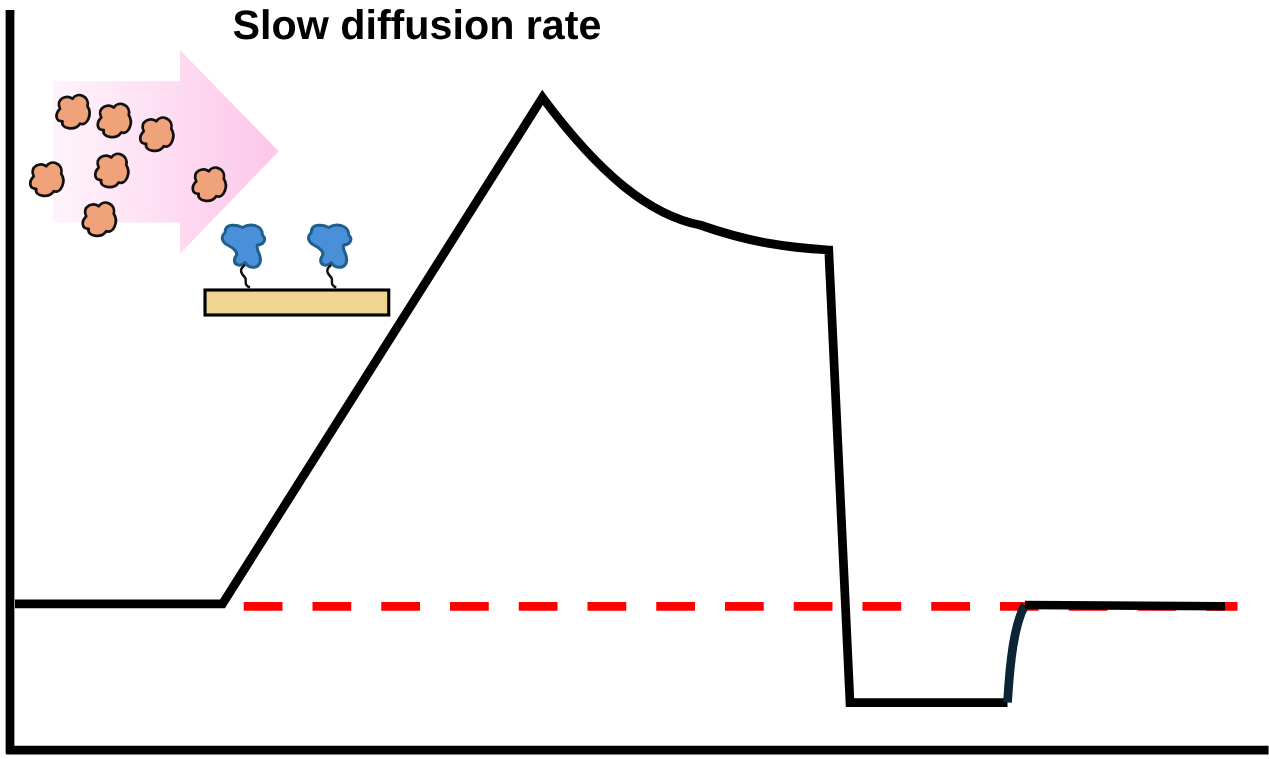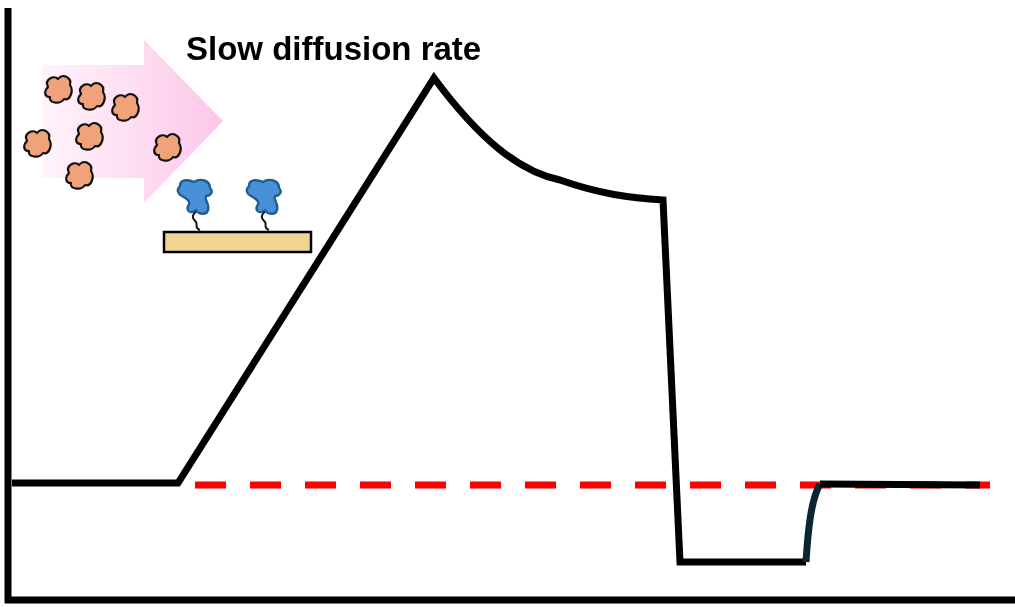--- a/index.html
+++ b/index.html
@@ -1,19 +1,19 @@
 <!DOCTYPE html>
 <html><head>
 <meta charset="utf-8">
 <style>
   html, body { margin: 0; padding: 0; background: #ffffff; }
   body { width: 1015px; height: 607px; position: relative; overflow: hidden; }
   #canvas { position: absolute; left: 0; top: 0; width: 1015px; height: 607px; }
   .title {
-    position: absolute; left: 186px; top: 30px;
+    position: absolute; left: 186px; top: 1px;
     font-family: "Liberation Sans", "DejaVu Sans", sans-serif;
     font-weight: bold; font-size: 33px; color: #000; letter-spacing: 0px;
     white-space: nowrap;
   }
 </style>
 </head>
 <body>
 
 <svg id="canvas" width="1015" height="607" viewBox="0 0 1015 607" xmlns="http://www.w3.org/2000/svg">
   <defs>

